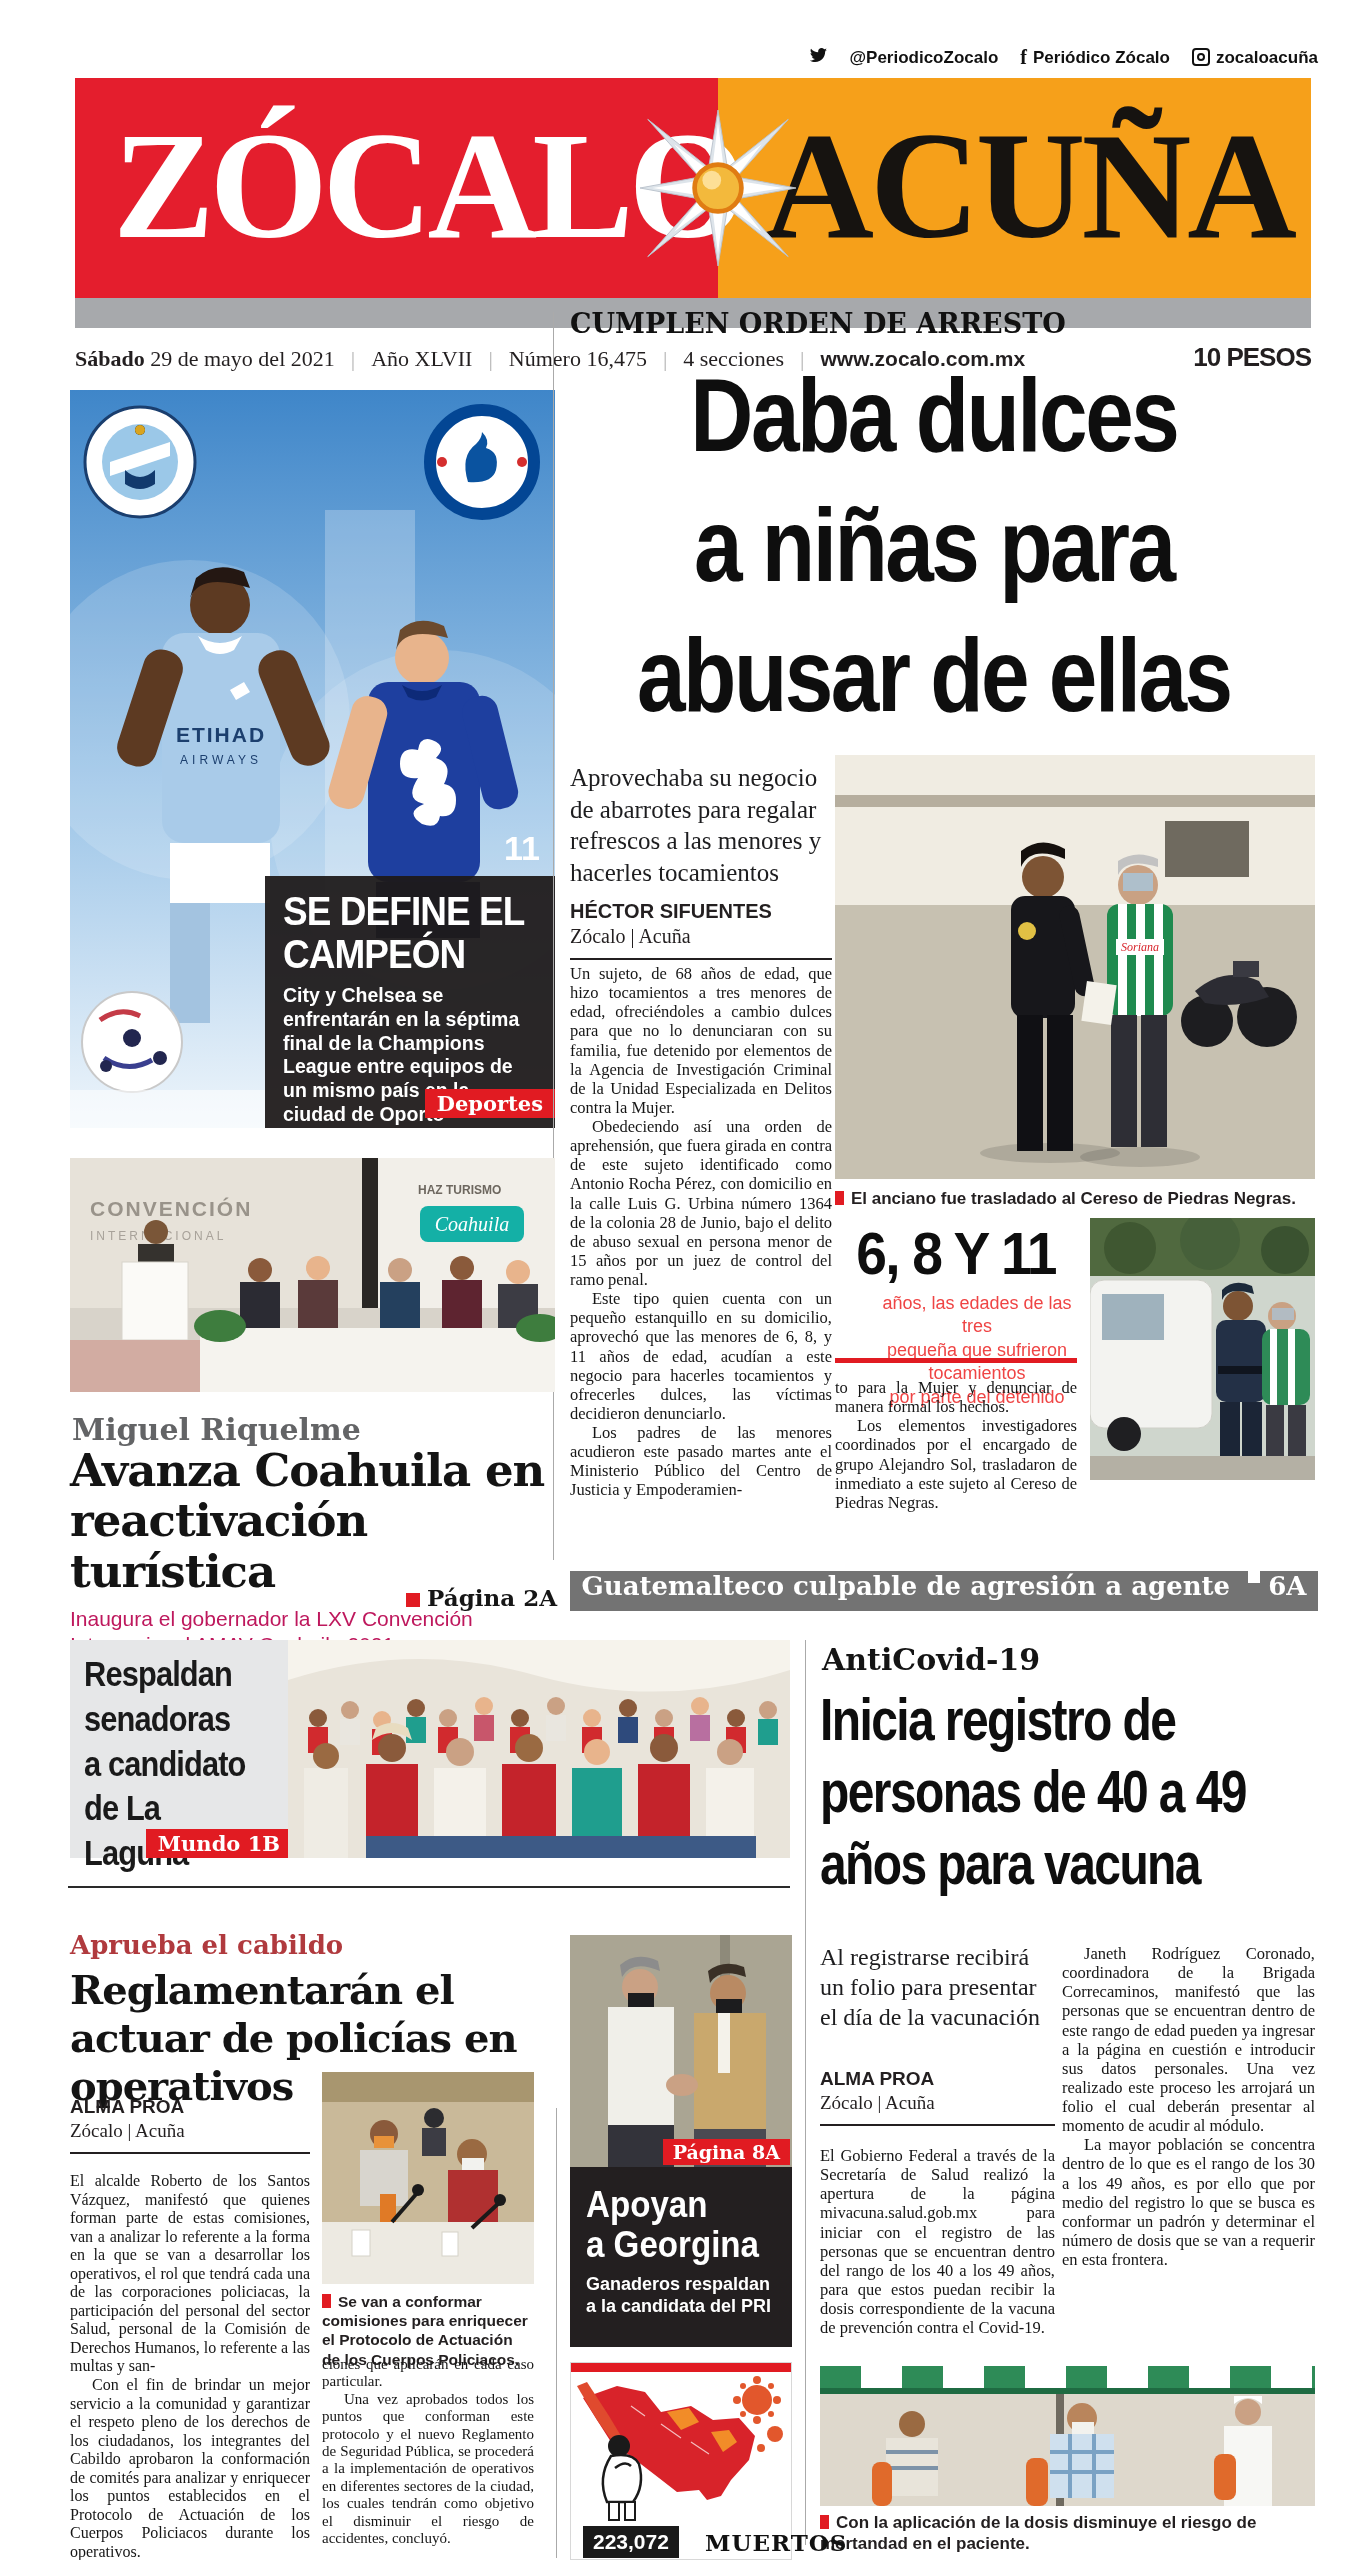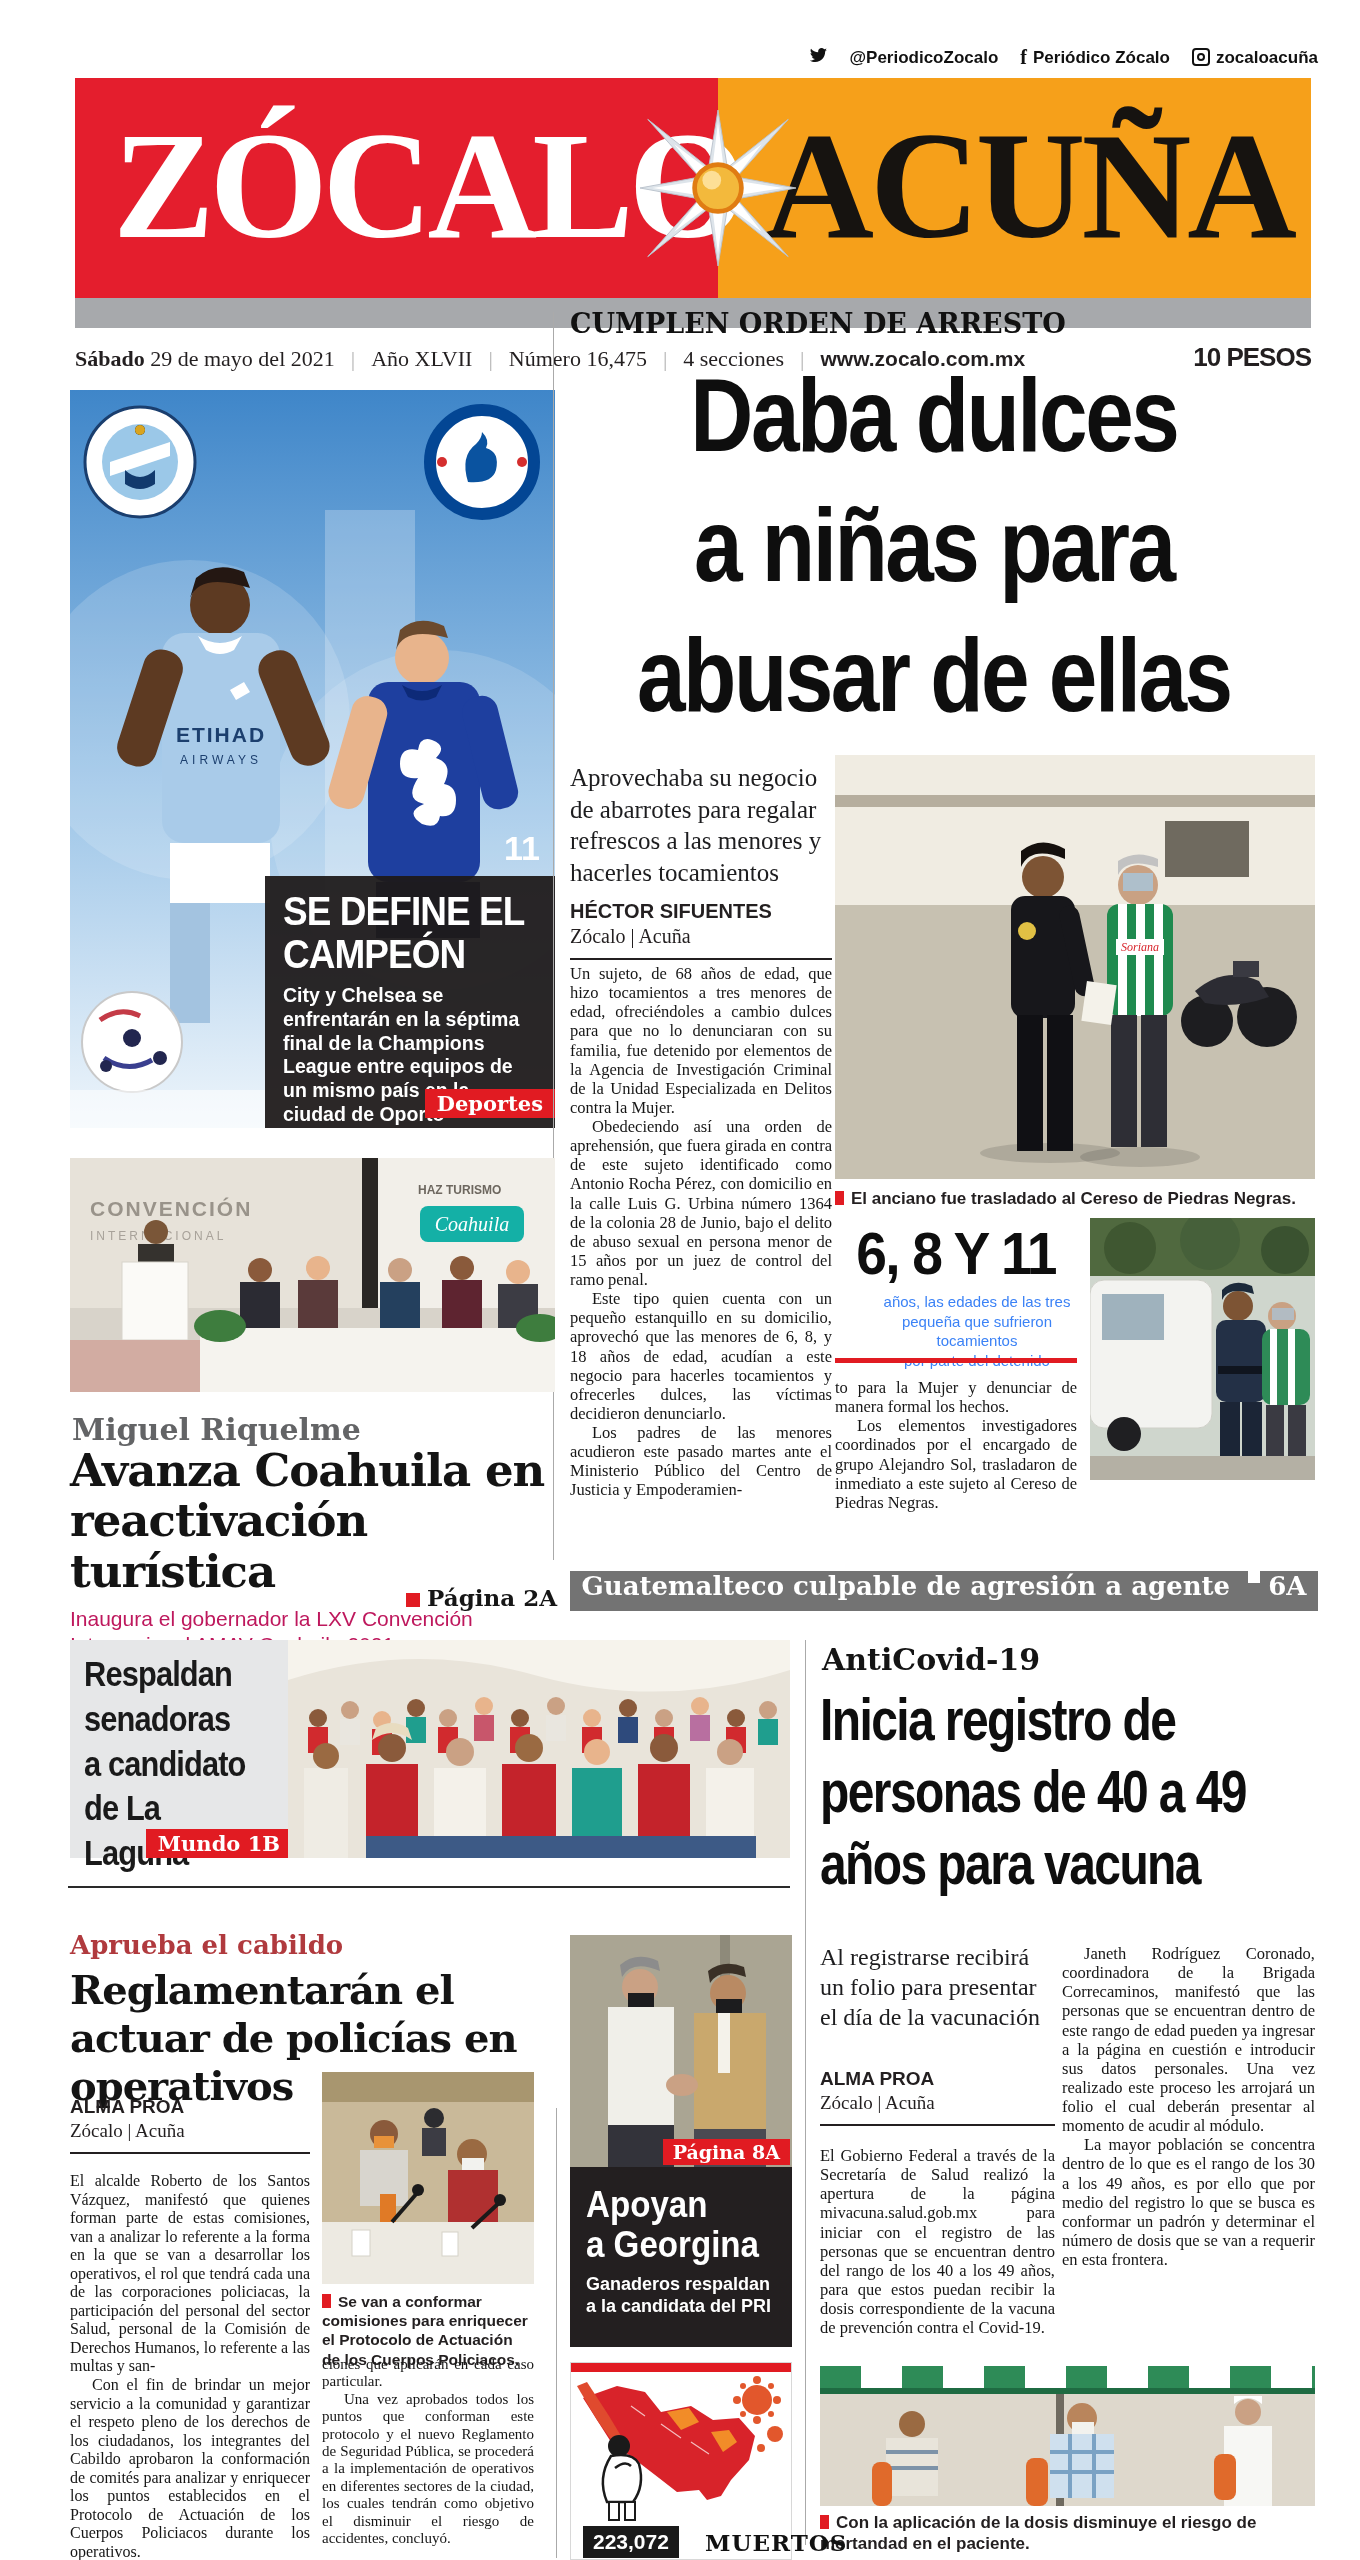--- a/index.html
+++ b/index.html
@@ -178,21 +178,21 @@
 
   <div class="abs" style="left:570px;top:900px;width:262px;">
     <div class="byname">HÉCTOR SIFUENTES</div>
     <div class="byorg">Zócalo | Acuña</div>
     <div class="byrule"></div>
   </div>
 
   <div class="abs body-txt just" style="left:570px;top:964px;width:262px;">
     <p>Un sujeto, de 68 años de edad, que hizo tocamientos a tres menores de edad, ofreciéndoles a cambio dulces para que no lo denunciaran con su familia, fue detenido por elementos de la Agencia de Investigación Criminal de la Unidad Especializada en Delitos contra la Mujer.</p>
     <p>Obedeciendo así una orden de aprehensión, que fuera girada en contra de este sujeto identificado como Antonio Rocha Pérez, con domicilio en la calle Luis G. Urbina número 1364 de la colonia 28 de Junio, bajo el delito de abuso sexual en persona menor de 15 años por un juez de control del ramo penal.</p>
-    <p>Este tipo quien cuenta con un pequeño estanquillo en su domicilio, aprovechó que las menores de 6, 8, y 18 años de edad, acudían a este negocio para hacerles tocamientos y ofrecerles dulces, las víctimas decidieron denunciarlo.</p>
+    <p>Este tipo quien cuenta con un pequeño estanquillo en su domicilio, aprovechó que las menores de 6, 8, y 11 años de edad, acudían a este negocio para hacerles tocamientos y ofrecerles dulces, las víctimas decidieron denunciarlo.</p>
     <p>Los padres de las menores acudieron este pasado martes ante el Ministerio Público del Centro de Justicia y Empoderamien-</p>
   </div>
 
   <div class="abs photo" style="left:835px;top:755px;width:480px;height:424px;">
     <svg width="480" height="424" viewBox="0 0 480 424" preserveAspectRatio="none">
       <rect width="480" height="424" fill="#ded8cb"></rect>
       <rect x="0" y="0" width="480" height="150" fill="#f0ece2"></rect>
       <rect x="0" y="40" width="480" height="12" fill="#b6ae9e"></rect>
       <rect x="330" y="66" width="84" height="56" fill="#6f6a5f"></rect>
       <rect x="0" y="150" width="480" height="274" fill="#c7c1b1"></rect>
@@ -234,21 +234,21 @@
         <rect x="249" y="228" width="30" height="40" fill="#f4f2ea" transform="rotate(8 264 248)"></rect>
       </g>
     </svg>
   </div>
   <div class="abs cap" style="left:835px;top:1188px;width:480px;font-size:17px;">
     <span class="bullet"></span><span>El anciano fue trasladado al Cereso de Piedras Negras.</span>
   </div>
 
   <div class="abs" style="left:835px;top:1224px;width:242px;text-align:center;">
     <div class="sans b" style="font-size:60px;line-height:1;letter-spacing:-2px;transform:scaleX(.92);color:#0e0e0e;">6, 8 Y 11</div>
-    <div class="sans" style="font-size:15px;line-height:1.3;margin-top:8px;color:#3b82f6;margin-left:42px;">
+    <div class="sans" style="font-size:18px;line-height:1.3;margin-top:8px;color:#ef4444;margin-left:42px;">
       <div>años, las edades de las tres</div>
         <div>pequeña que sufrieron tocamientos</div>
         <div>por parte del detenido</div>
     </div>
   </div>
   <div class="abs" style="left:835px;top:1358px;width:242px;height:5px;background:#e11b22;"></div>
 
   <div class="abs body-txt just" style="left:835px;top:1378px;width:242px;font-size:16.5px;">
     <p>to para la Mujer y denunciar de manera formal los hechos.</p>
     <p>Los elementos investigadores coordinados por el encargado de grupo Alejandro Sol, trasladaron de inmediato a este sujeto al Cereso de Piedras Negras.</p>

